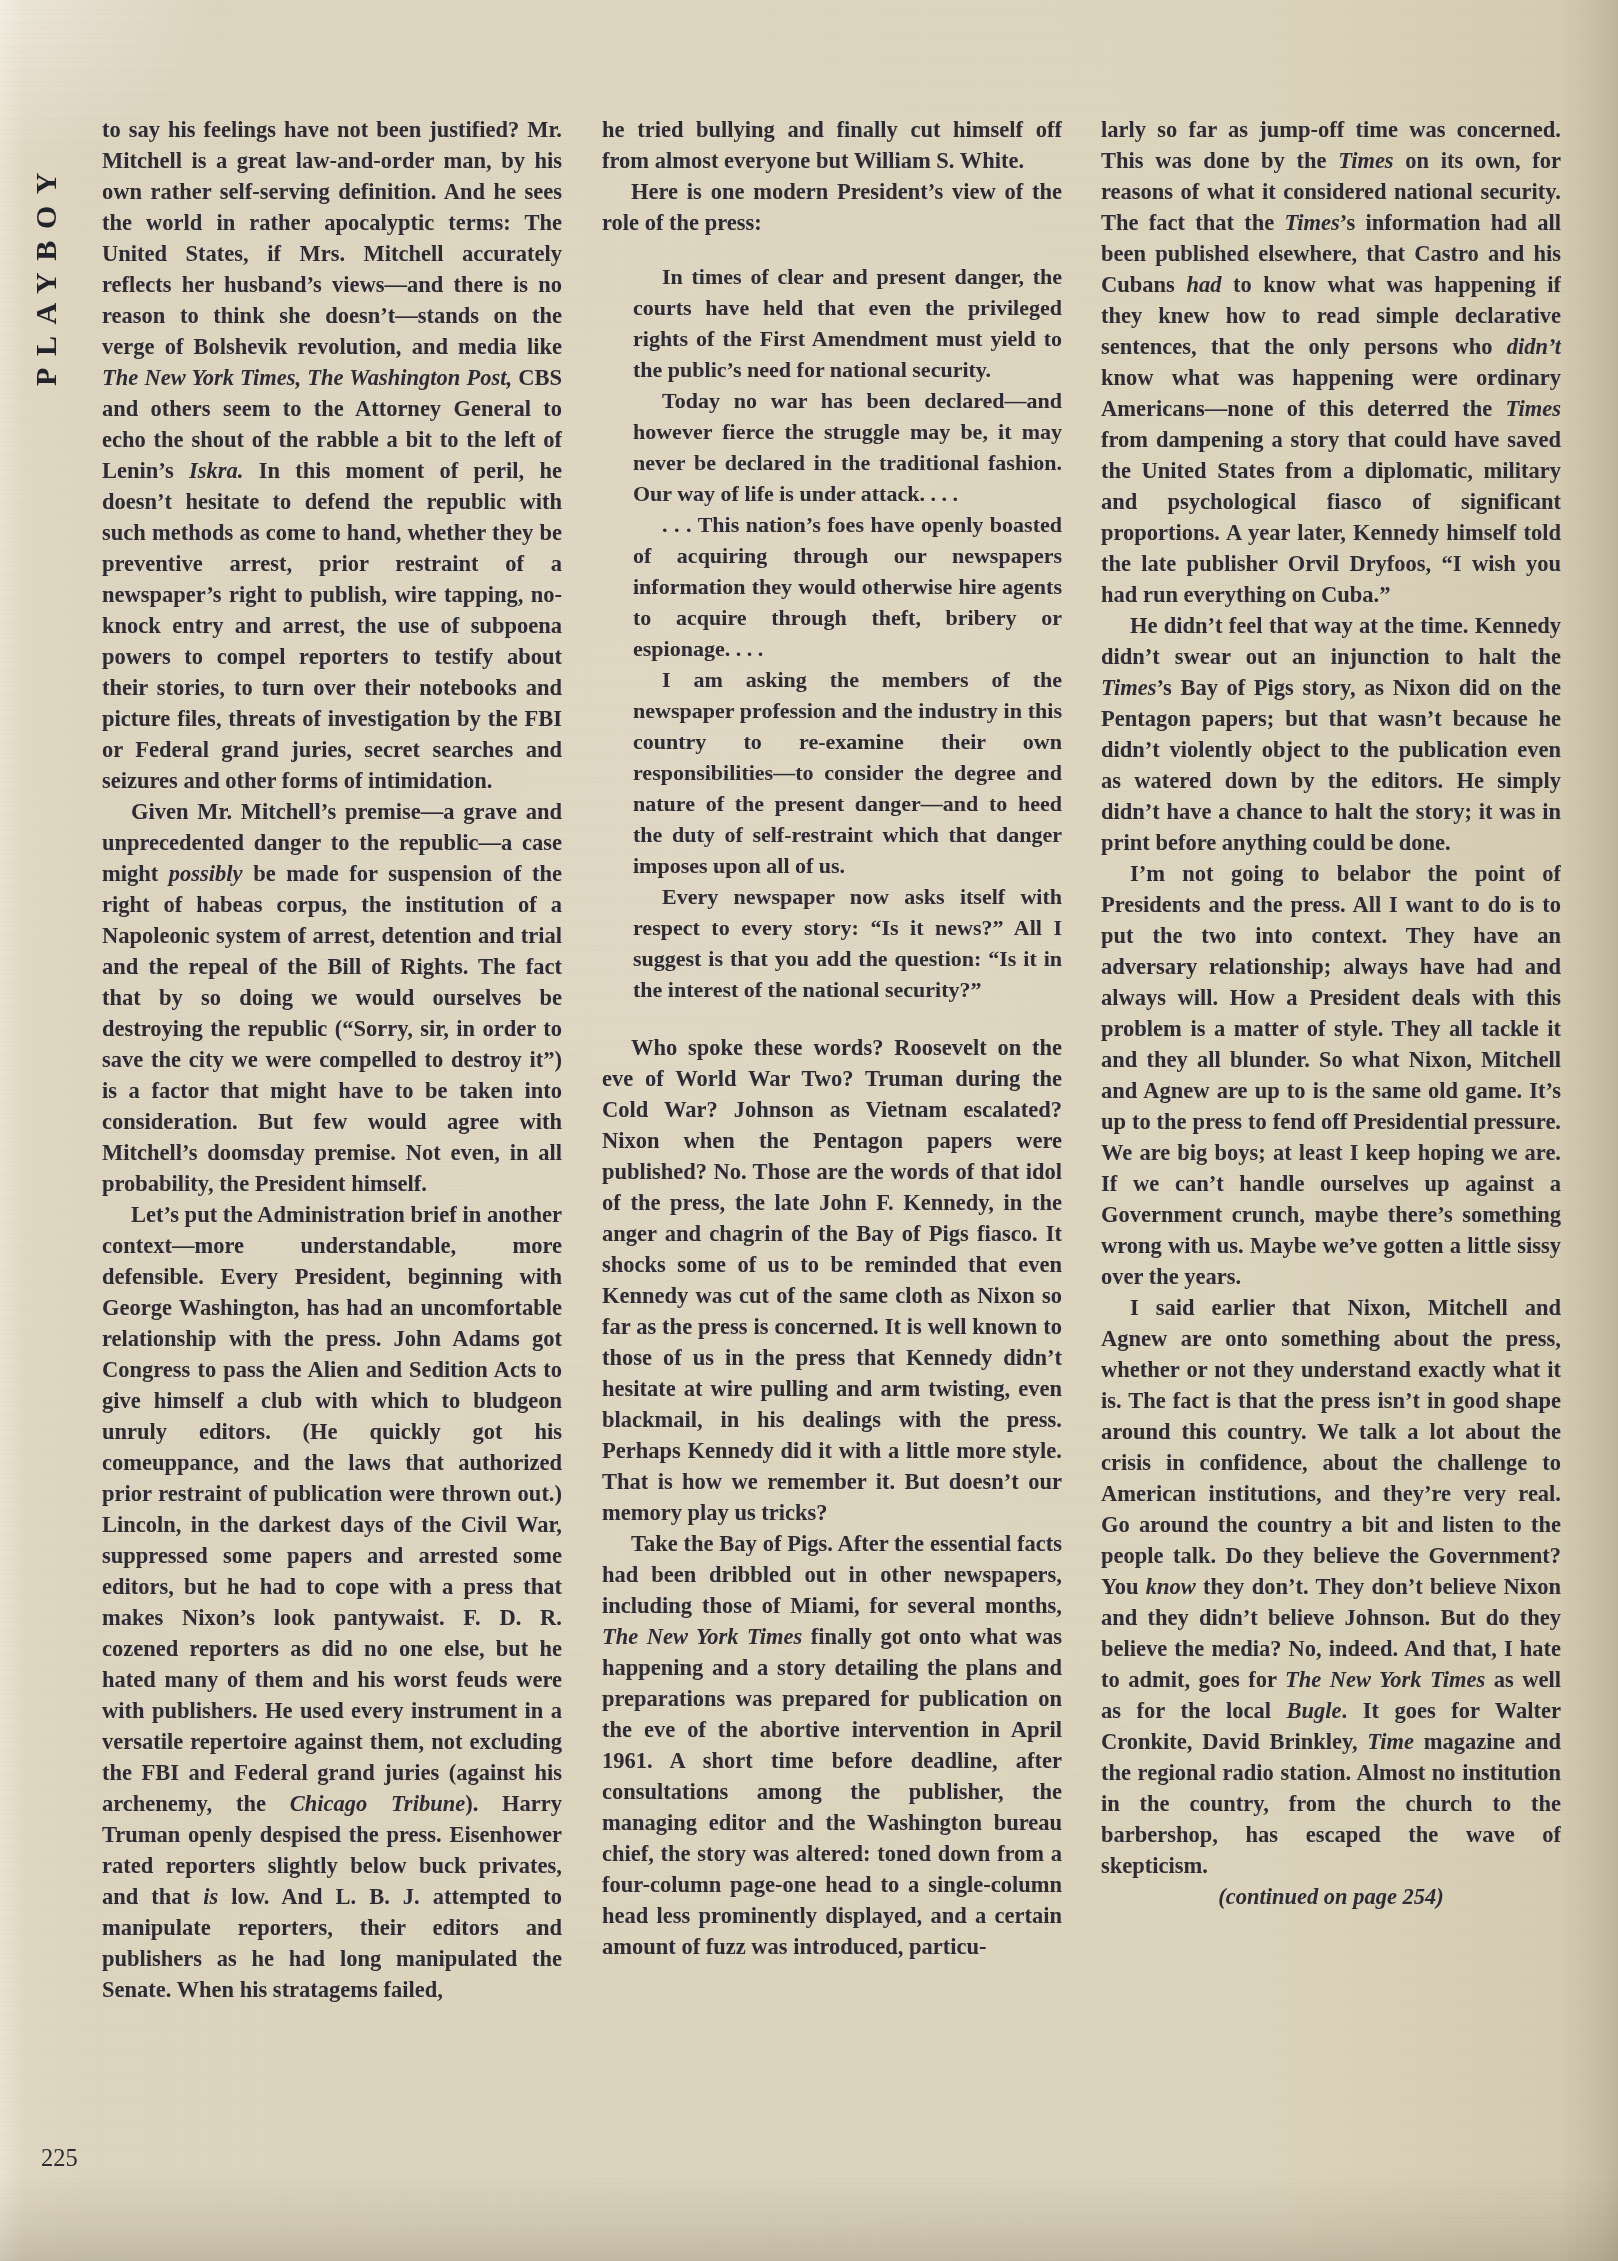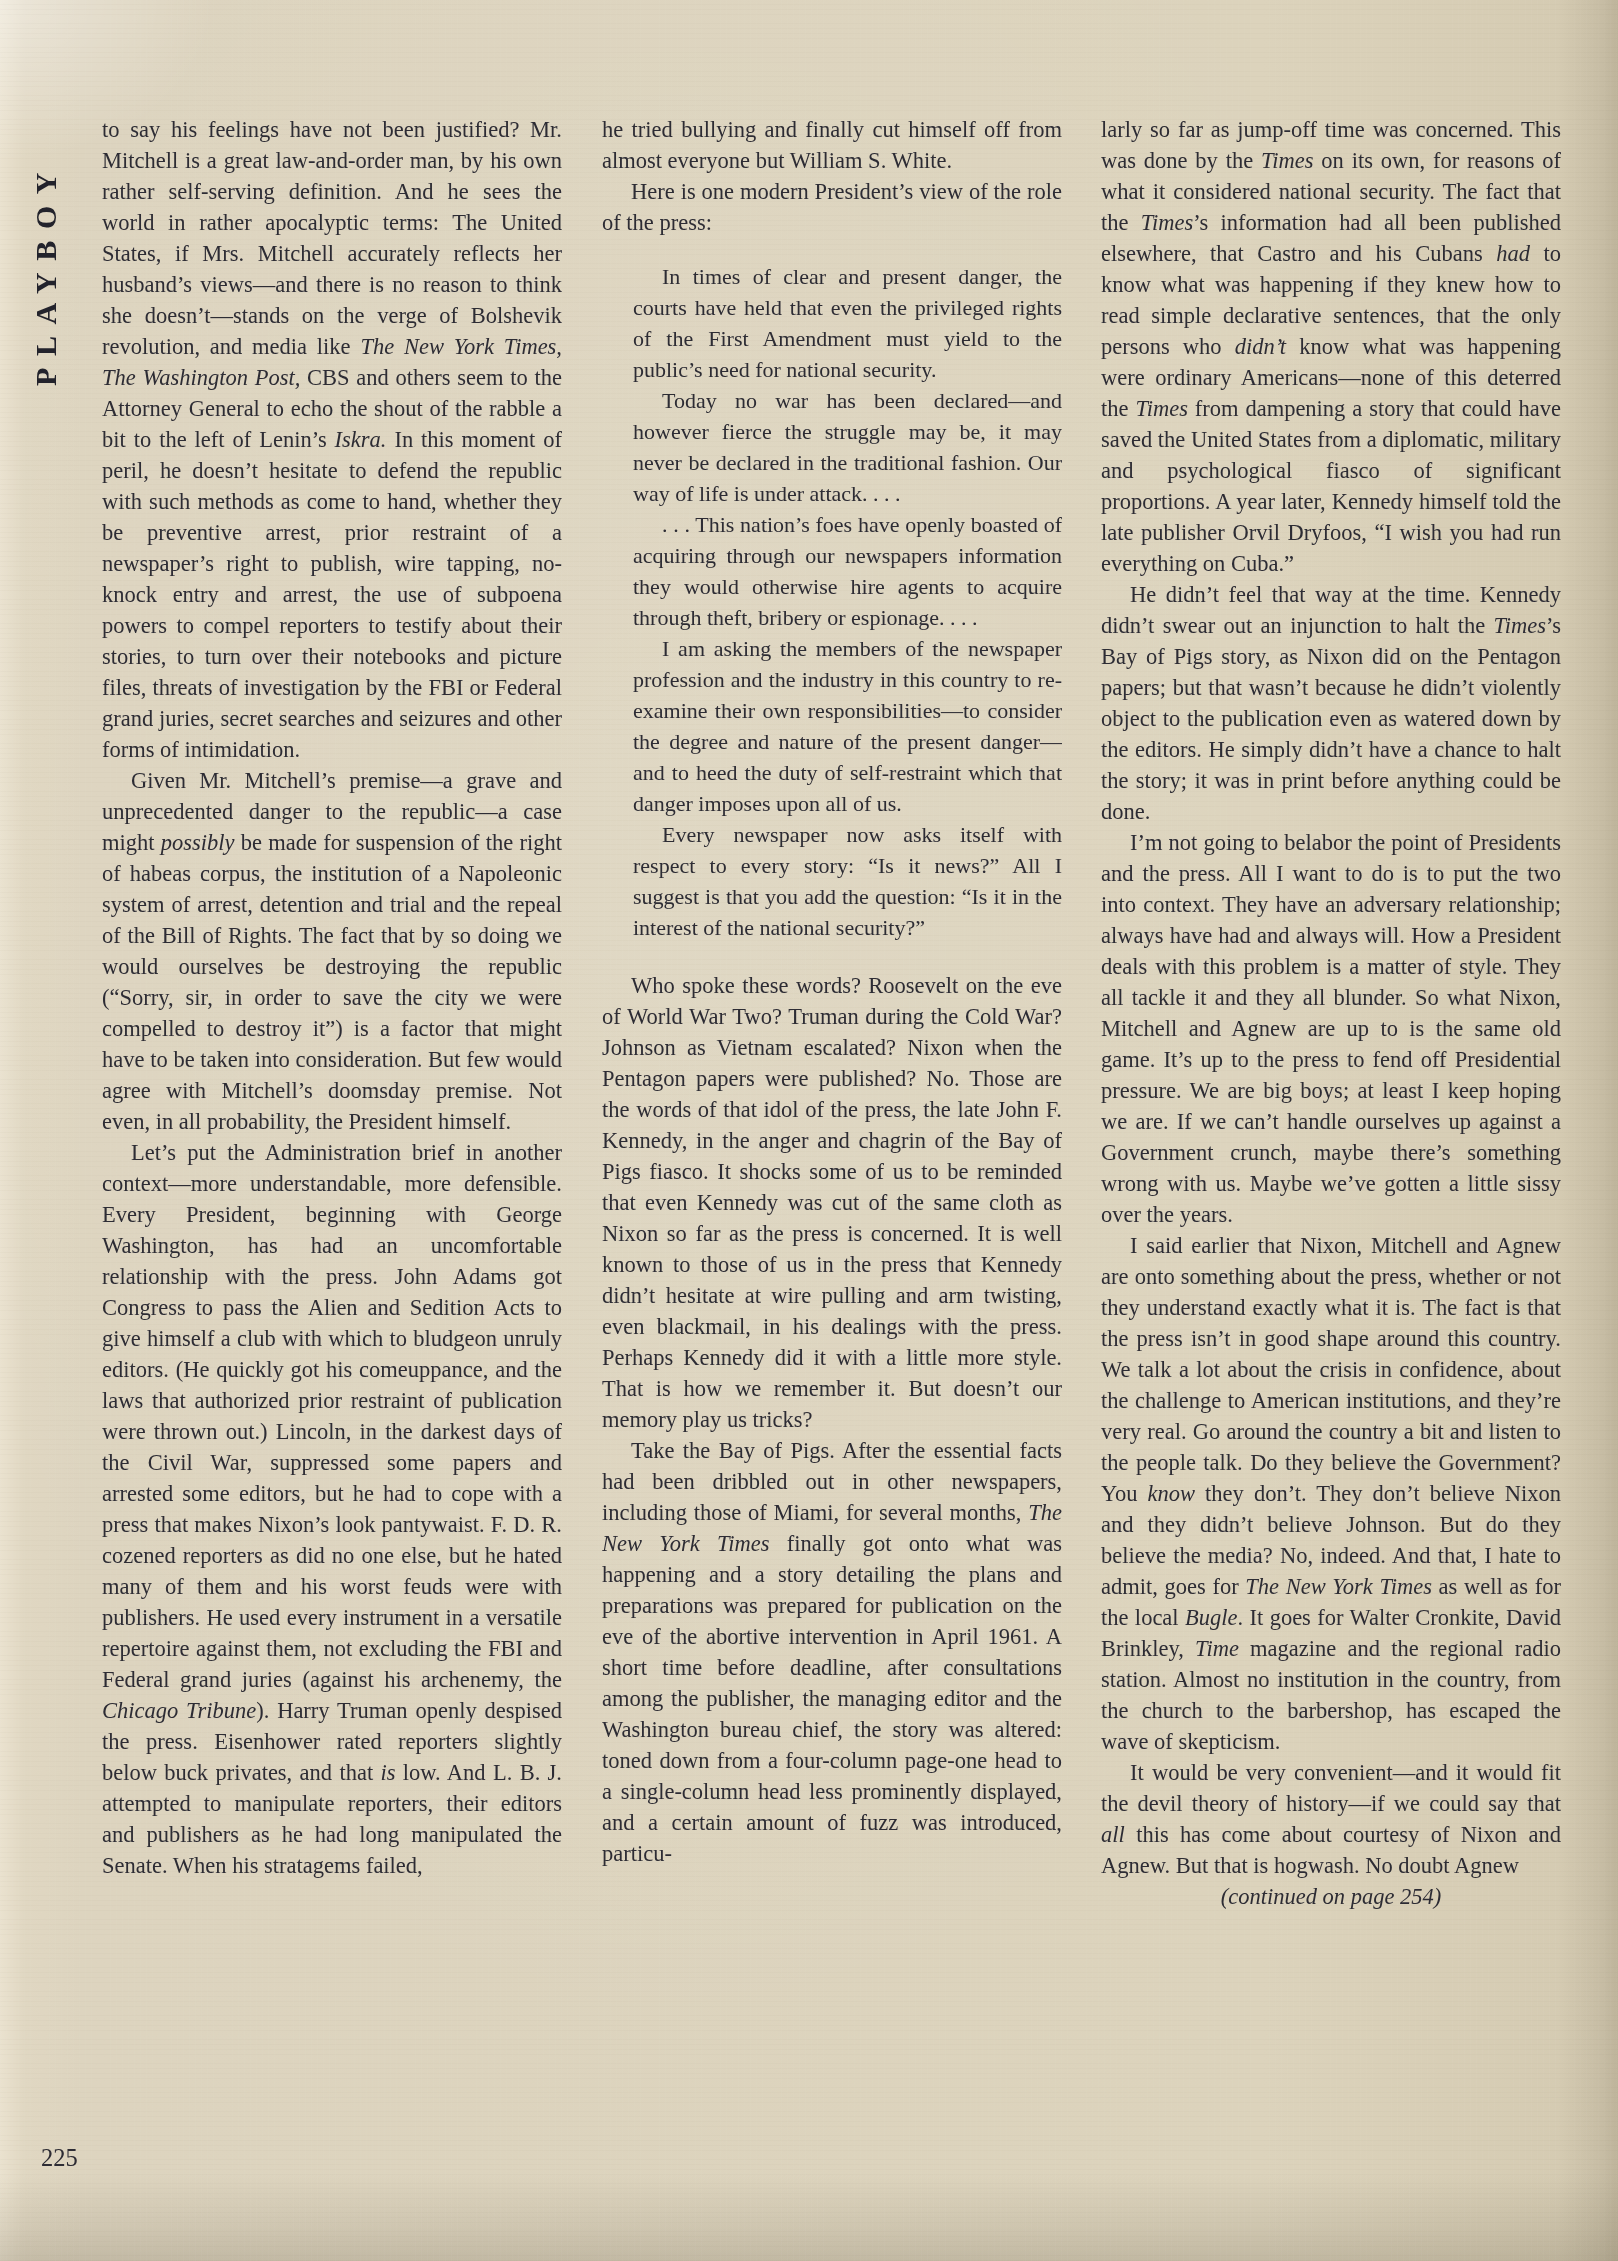--- a/index.html
+++ b/index.html
@@ -41,21 +41,21 @@
     writing-mode:vertical-rl;transform:rotate(180deg);
     font-weight:700;font-size:30px;letter-spacing:11.6px;
     color:#23232c;
   }
   .pagenum{
     position:absolute;left:41px;top:2144px;
     font-size:24.5px;color:#2d2c34;
   }
   .col{
     position:absolute;top:114px;width:460px;height:2146px;overflow:hidden;
-    font-size:22.5px;line-height:31px;text-align:justify;
+    font-size:22.5px;line-height:31px;text-align:justify;font-weight:bold;
   }
   .col-1{left:102px;}
   .col-2{left:602px;}
   .col-3{left:1101px;}
   .col p{margin:0;padding:0;}
   p.ind{text-indent:29px;}
   p.noind{text-indent:0;}
   .quote{margin:23px 0 27px 31px;font-size:22px;}
   .quote p{text-indent:29px;}
   p.note{text-align:center;font-style:italic;}
@@ -89,17 +89,16 @@
         <p>Every newspaper now asks itself with respect to every story: “Is it news?” All I suggest is that you add the question: “Is it in the interest of the national security?”</p>
       </div>
       <p class="ind">Who spoke these words? Roosevelt on the eve of World War Two? Truman during the Cold War? Johnson as Vietnam escalated? Nixon when the Pentagon papers were published? No. Those are the words of that idol of the press, the late John F. Kennedy, in the anger and chagrin of the Bay of Pigs fiasco. It shocks some of us to be reminded that even Kennedy was cut of the same cloth as Nixon so far as the press is concerned. It is well known to those of us in the press that Kennedy didn’t hesitate at wire pulling and arm twisting, even blackmail, in his dealings with the press. Perhaps Kennedy did it with a little more style. That is how we remember it. But doesn’t our memory play us tricks?</p>
       <p class="ind">Take the Bay of Pigs. After the essential facts had been dribbled out in other newspapers, including those of Miami, for several months, <span class="it">The New York Times</span> finally got onto what was happening and a story detailing the plans and preparations was prepared for publication on the eve of the abortive intervention in April 1961. A short time before deadline, after consultations among the publisher, the managing editor and the Washington bureau chief, the story was altered: toned down from a four-column page-one head to a single-column head less prominently displayed, and a certain amount of fuzz was introduced, particu-</p>
     </div>
   <div class="col col-3">
       <p class="noind">larly so far as jump-off time was concerned. This was done by the <span class="it">Times</span> on its own, for reasons of what it considered national security. The fact that the <span class="it">Times</span>’s information had all been published elsewhere, that Castro and his Cubans <span class="it">had</span> to know what was happening if they knew how to read simple declarative sentences, that the only persons who <span class="it">didn’t</span> know what was happening were ordinary Americans—none of this deterred the <span class="it">Times</span> from dampening a story that could have saved the United States from a diplomatic, military and psychological fiasco of significant proportions. A year later, Kennedy himself told the late publisher Orvil Dryfoos, “I wish you had run everything on Cuba.”</p>
       <p class="ind">He didn’t feel that way at the time. Kennedy didn’t swear out an injunction to halt the <span class="it">Times</span>’s Bay of Pigs story, as Nixon did on the Pentagon papers; but that wasn’t because he didn’t violently object to the publication even as watered down by the editors. He simply didn’t have a chance to halt the story; it was in print before anything could be done.</p>
       <p class="ind">I’m not going to belabor the point of Presidents and the press. All I want to do is to put the two into context. They have an adversary relationship; always have had and always will. How a President deals with this problem is a matter of style. They all tackle it and they all blunder. So what Nixon, Mitchell and Agnew are up to is the same old game. It’s up to the press to fend off Presidential pressure. We are big boys; at least I keep hoping we are. If we can’t handle ourselves up against a Government crunch, maybe there’s something wrong with us. Maybe we’ve gotten a little sissy over the years.</p>
       <p class="ind">I said earlier that Nixon, Mitchell and Agnew are onto something about the press, whether or not they understand exactly what it is. The fact is that the press isn’t in good shape around this country. We talk a lot about the crisis in confidence, about the challenge to American institutions, and they’re very real. Go around the country a bit and listen to the people talk. Do they believe the Government? You <span class="it">know</span> they don’t. They don’t believe Nixon and they didn’t believe Johnson. But do they believe the media? No, indeed. And that, I hate to admit, goes for <span class="it">The New York Times</span> as well as for the local <span class="it">Bugle</span>. It goes for Walter Cronkite, David Brinkley, <span class="it">Time</span> magazine and the regional radio station. Almost no institution in the country, from the church to the barbershop, has escaped the wave of skepticism.</p>
-      <p class="ind">It would be very convenient—and it would fit the devil theory of history—if we could say that <span class="it">all</span> this has come about courtesy of Nixon and Agnew. But that is hogwash. No doubt Agnew</p>
       <p class="note">(continued on page 254)</p>
     </div>
 </div>
 
 
 </body></html>

